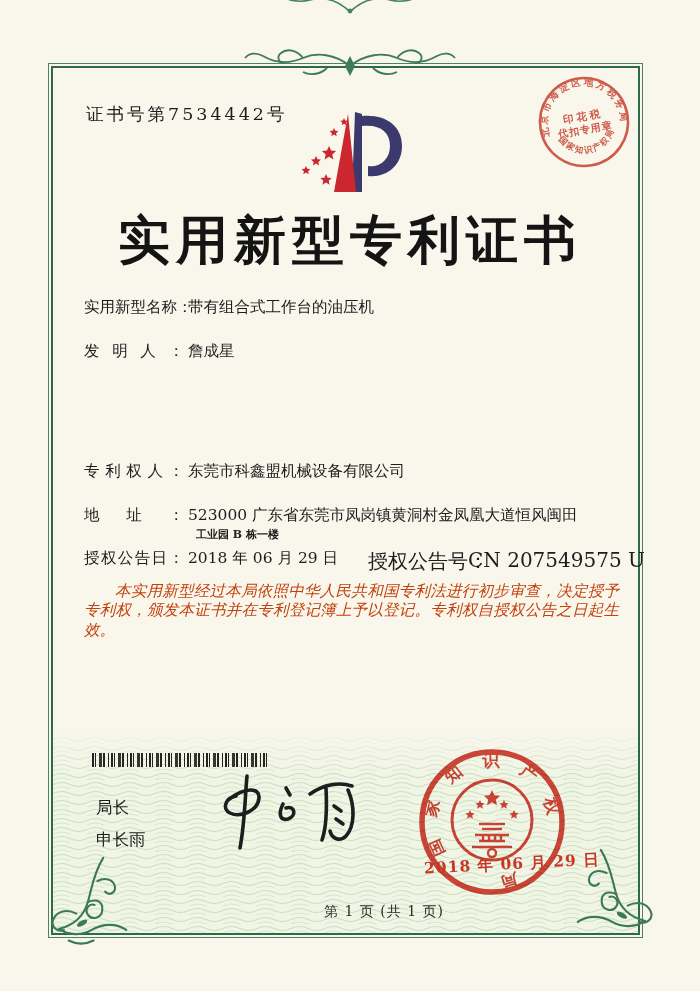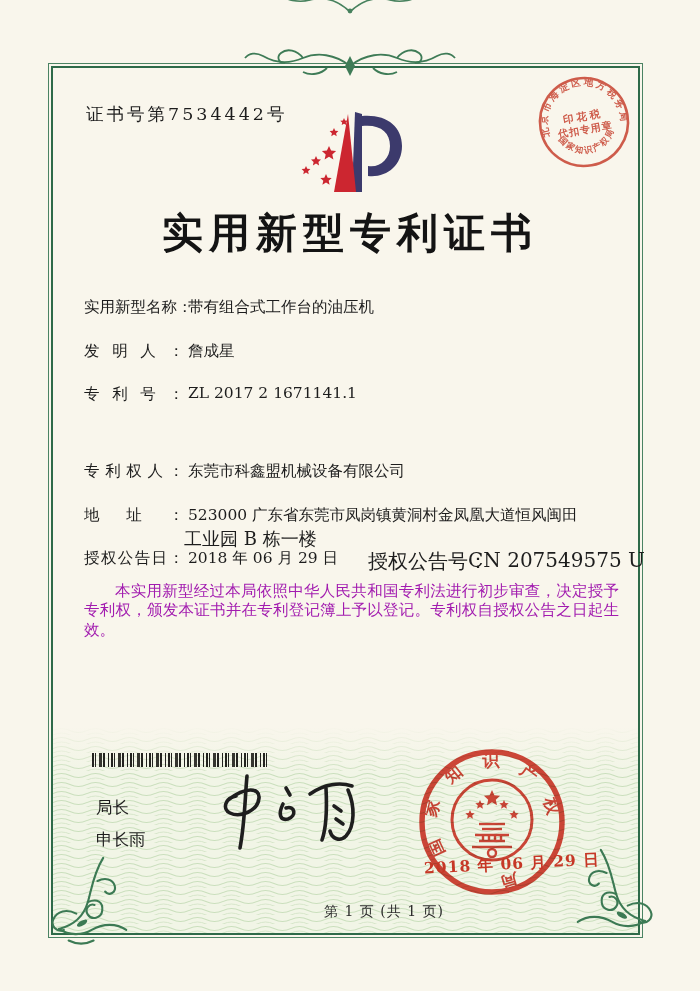--- a/index.html
+++ b/index.html
@@ -13,32 +13,32 @@
   .band{position:absolute;left:53px;top:726px;width:585px;height:208px;}
   
   .orn-top-edge{position:absolute;left:268px;top:-6px;}
   .orn-frame-top{position:absolute;left:243px;top:46px;}
   .orn-bl{position:absolute;left:36px;top:856px;}
   .orn-br{position:absolute;left:572px;top:848px;}
   
   .cert-no{position:absolute;left:86px;top:102px;font-size:17.5px;letter-spacing:3px;font-weight:500;}
   .logo{position:absolute;left:292px;top:104px;}
   .title{position:absolute;left:0;top:206px;width:700px;text-align:center;
-         font-size:41px;font-weight:600;letter-spacing:6px;color:#141414;}
+         font-size:52px;font-weight:600;letter-spacing:6px;color:#141414;}
   .field-row{position:absolute;left:84px;font-size:15.5px;font-weight:500;white-space:nowrap;}
   .f-label{display:inline-block;width:100px;text-align:justify;text-align-last:justify;vertical-align:top;}
   .f-value{margin-left:4px;}
   .r1{top:297px}.r2{top:341px}.r3{top:384px}.r4{top:426px}
   .r5{top:461px}.r6{top:505px}
-  .addr2{position:absolute;left:184px;top:527px;font-size:18px;font-weight:400;}
+  .addr2{position:absolute;left:196px;top:527px;font-size:11px;font-weight:700;}
   .r7{top:548px}
   .r8{position:absolute;left:368px;top:548px;font-size:20px;font-weight:500;white-space:nowrap;}
   .r8 .f-label{width:96px;}
   .body-text{position:absolute;left:84px;top:582px;width:535px;font-size:15.5px;
-             line-height:19.4px;text-align:justify;color:#a21caf;}
+             line-height:19.4px;text-align:justify;color:#c2410c;font-style:italic;}
   .body-text p{margin:0;text-indent:2em;}
   .barcode{position:absolute;left:92px;top:753px;width:177px;height:14px;
     background:repeating-linear-gradient(90deg,#23231f 0 2px,transparent 2px 3px,
       #23231f 3px 4px,transparent 4px 7px,#35352f 7px 10px,transparent 10px 11px,
       #23231f 11px 13px,transparent 13px 16px,#23231f 16px 17px,transparent 17px 19px);}
   .sig-title{position:absolute;left:96px;top:797px;font-size:16.5px;font-weight:500;}
   .sig-name{position:absolute;left:96px;top:829px;font-size:16.5px;font-weight:500;}
   .sig-script{position:absolute;left:198px;top:768px;}
   .office-seal{position:absolute;left:417px;top:747px;mix-blend-mode:multiply;}
   .seal-date{position:absolute;left:424px;top:854px;font-size:15.5px;font-weight:600;
@@ -139,23 +139,20 @@
     </g>
   </svg>
 
   <div class="title">实用新型专利证书</div>
 
   <div class="field-row r1">
     <span class="f-label">实用新型名称：</span><span class="f-value">带有组合式工作台的油压机</span>
   </div>
   <div class="field-row r2">
     <span class="f-label">发明人：</span><span class="f-value">詹成星</span>
-  </div>
-  <div class="field-row r3">
-    <span class="f-label">专利号：</span><span class="f-value">ZL 2017 2 1671141.1</span>
   </div>
   <div class="field-row r5">
     <span class="f-label">专利权人：</span><span class="f-value">东莞市科鑫盟机械设备有限公司</span>
   </div>
   <div class="field-row r6">
     <span class="f-label">地址：</span><span class="f-value">523000 广东省东莞市凤岗镇黄洞村金凤凰大道恒风闽田</span>
   </div>
   <div class="addr2">工业园 B 栋一楼</div>
   <div class="field-row r7">
     <span class="f-label">授权公告日：</span><span class="f-value">2018 年 06 月 29 日</span>

